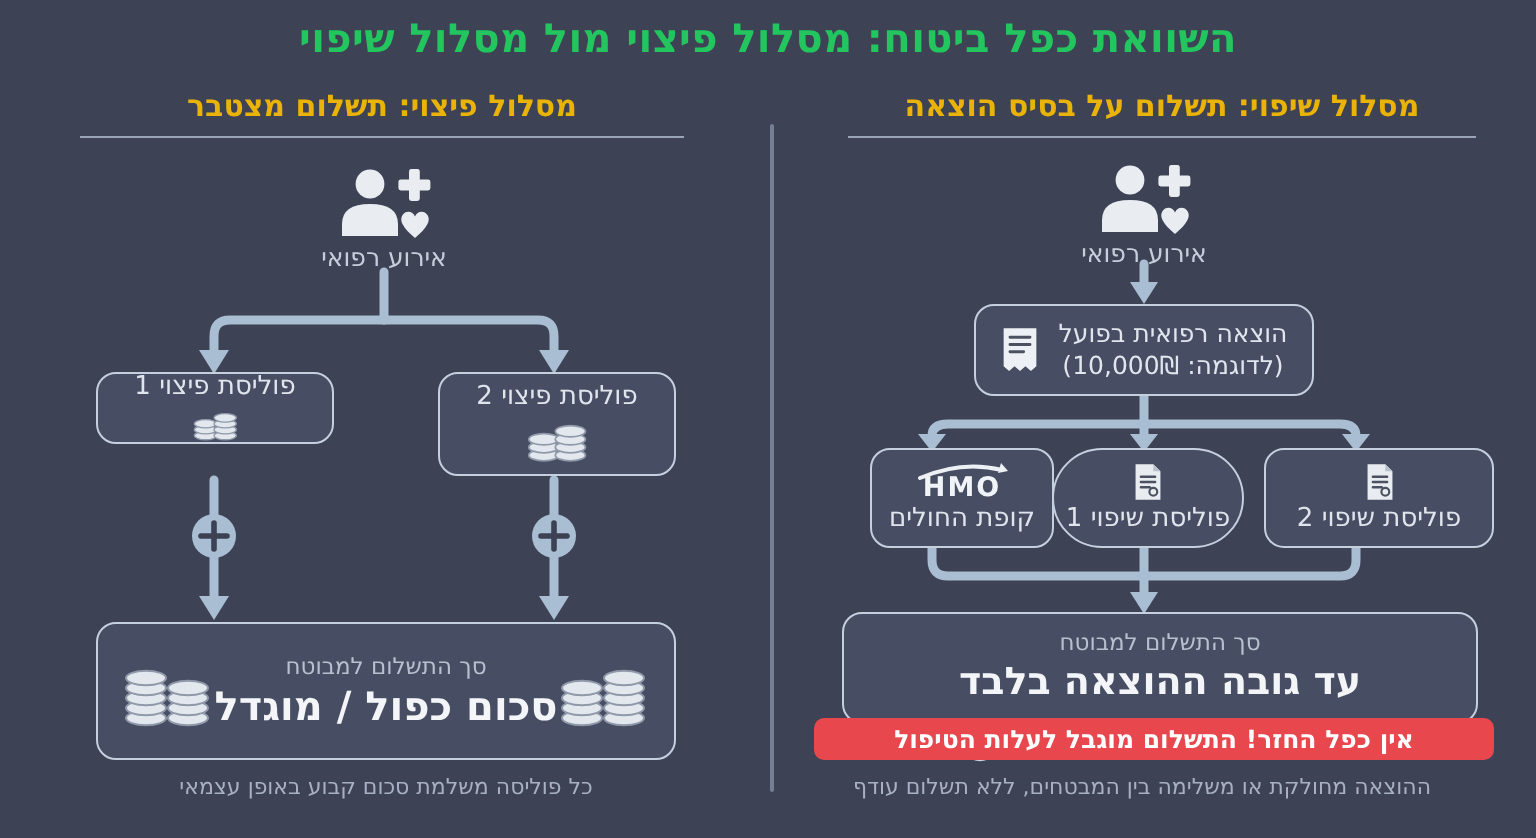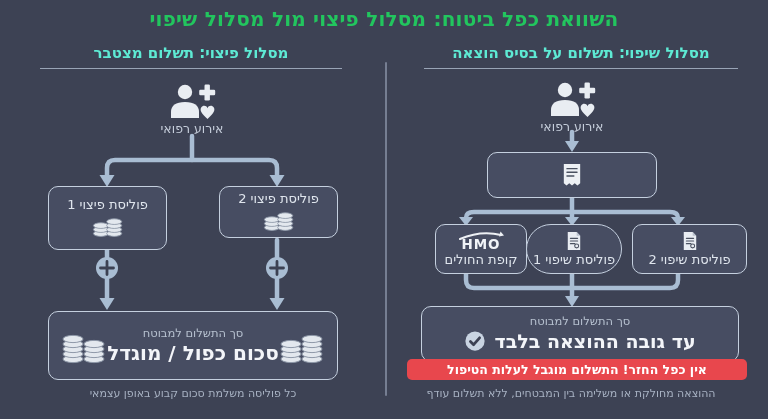--- a/index.html
+++ b/index.html
@@ -12,21 +12,21 @@
     position:absolute; top:7px; left:0; right:0;
     text-align:center; font-size:20px; font-weight:bold; color:#22c55e;
     letter-spacing:.2px;
   }
   .divider {
     position:absolute; left:385px; top:62px; width:2px; height:334px;
     background:rgba(165,177,196,.55); border-radius:1px;
   }
   .col-header {
     position:absolute; text-align:center; font-size:15px; font-weight:bold;
-    color:#5eead4; padding-bottom:6px; border-bottom:1px solid #99a4b6;
+    color:#eab308; padding-bottom:6px; border-bottom:1px solid #99a4b6;
   }
   .hdr-left  { left:40px;  top:44px; width:302px; }
   .hdr-right { left:424px; top:44px; width:314px; }
   .flow-svg { position:absolute; left:0; top:0; z-index:1; }
   .node { position:absolute; z-index:2; }
   .event-label {
     position:absolute; z-index:2; text-align:center;
     font-size:12.5px; color:#c6cedb;
   }
   .box {
@@ -42,21 +42,21 @@
   .expense-text span { font-size:12.5px; color:#e0e6ee; line-height:1.3; }
   .hmo-wrap { display:flex; flex-direction:column; align-items:center; line-height:1; }
   .hmo-text { font-size:13.5px; font-weight:bold; color:#f0f3f7; letter-spacing:1px; margin-top:-2px; }
   .total-box-left {
     flex-direction:row; justify-content:space-between; padding:0 12px;
   }
   .total-mid { display:flex; flex-direction:column; align-items:center; gap:1px; }
   .total-caption { font-size:11.5px; color:#b6c0cf; }
   .total-value-left { font-size:20px; font-weight:bold; color:#f3f5f9; }
   .total-box-right { justify-content:flex-start; padding-top:7px; gap:2px; }
-  .total-value-row { display:flex; align-items:flex-end; gap:8px; direction:rtl; }
+  .total-value-row { display:flex; align-items:flex-end; gap:8px; direction:rtl;flex-direction:column; }
   .total-value-right { font-size:19px; font-weight:bold; color:#f3f5f9; }
   .warning-banner {
     position:absolute; z-index:3; background:#e8474d; border-radius:5px;
     color:#ffffff; font-size:12.5px; font-weight:bold;
     display:flex; align-items:center; justify-content:center; text-align:center;
   }
   .footnote {
     position:absolute; z-index:2; text-align:center;
     font-size:11px; color:#a7b1c2;
   }
@@ -111,21 +111,21 @@
     <svg width="52" height="40" viewBox="0 0 52 40">
       <circle cx="19" cy="10" r="7.2" fill="#e9edf2"></circle>
       <path d="M5,36 V30 Q5,20 19,20 Q33,20 33,30 V36 Z" fill="#e9edf2"></path>
       <rect x="38.5" y="2.5" width="5.4" height="16" rx="1.2" fill="#e9edf2"></rect>
       <rect x="33.2" y="7.8" width="16" height="5.4" rx="1.2" fill="#e9edf2"></rect>
       <path d="M41.5,37 C35.5,31.8 33.5,28.4 35.2,25.6 C36.8,23 40.5,23.4 41.5,26.2 C42.5,23.4 46.2,23 47.8,25.6 C49.5,28.4 47.5,31.8 41.5,37 Z" fill="#e9edf2"></path>
     </svg>
   </div>
   <div class="event-label" style="left:122px; top:121px; width:140px;">אירוע רפואי</div>
 
-  <div class="box policy-box" style="left:48px; top:186px; width:119px; height:64px;">
+  <div class="box policy-box" style="left:48px; top:186px; width:119px; height:36px;">
     <span class="box-label">פוליסת פיצוי 1</span>
     <svg width="34" height="23" viewBox="0 0 38 26">
       <g fill="#e3e8ee" stroke="#8f99a9" stroke-width="1">
         <ellipse cx="11" cy="21" rx="8.5" ry="3.2"></ellipse>
           <ellipse cx="11" cy="16.5" rx="8.5" ry="3.2"></ellipse>
           <ellipse cx="11" cy="12" rx="8.5" ry="3.2"></ellipse>
         <ellipse cx="26" cy="21" rx="8.5" ry="3.2"></ellipse>
           <ellipse cx="26" cy="16.5" rx="8.5" ry="3.2"></ellipse>
           <ellipse cx="26" cy="12" rx="8.5" ry="3.2"></ellipse>
           <ellipse cx="26" cy="7.5" rx="8.5" ry="3.2"></ellipse>
@@ -190,20 +190,24 @@
       <circle cx="19" cy="10" r="7.2" fill="#e9edf2"></circle>
       <path d="M5,36 V30 Q5,20 19,20 Q33,20 33,30 V36 Z" fill="#e9edf2"></path>
       <rect x="38.5" y="2.5" width="5.4" height="16" rx="1.2" fill="#e9edf2"></rect>
       <rect x="33.2" y="7.8" width="16" height="5.4" rx="1.2" fill="#e9edf2"></rect>
       <path d="M41.5,37 C35.5,31.8 33.5,28.4 35.2,25.6 C36.8,23 40.5,23.4 41.5,26.2 C42.5,23.4 46.2,23 47.8,25.6 C49.5,28.4 47.5,31.8 41.5,37 Z" fill="#e9edf2"></path>
     </svg>
   </div>
   <div class="event-label" style="left:502px; top:119px; width:140px;">אירוע רפואי</div>
 
   <div class="box expense-box" style="left:487px; top:152px; width:170px; height:46px;">
+    <div class="expense-text">
+      <span>הוצאה רפואית בפועל</span>
+      <span>(לדוגמה: 10,000₪)</span>
+    </div>
     <svg width="20" height="26" viewBox="0 0 22 28">
       <path d="M2,2 H20 V23 L17,25.5 L14,23 L11,25.5 L8,23 L5,25.5 L2,23 Z" fill="#edf0f4"></path>
       <path d="M5.5,7 H16.5 M5.5,11 H16.5 M5.5,15 H13" stroke="#4a5160" stroke-width="1.6" stroke-linecap="round"></path>
     </svg>
   </div>
 
   <div class="box policy-box" style="left:435px; top:224px; width:92px; height:50px;">
     <div class="hmo-wrap">
       <svg width="54" height="10" viewBox="0 0 54 10">
         <path d="M6,9 Q27,0 47,5" stroke="#edf0f4" stroke-width="2" fill="none" stroke-linecap="round"></path>

